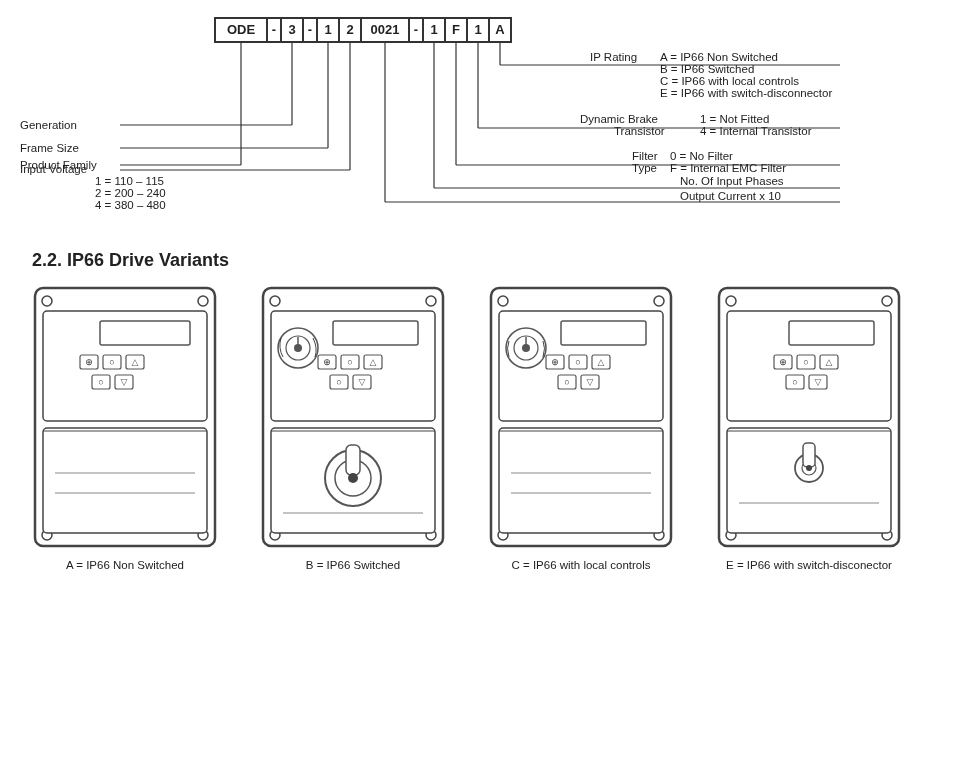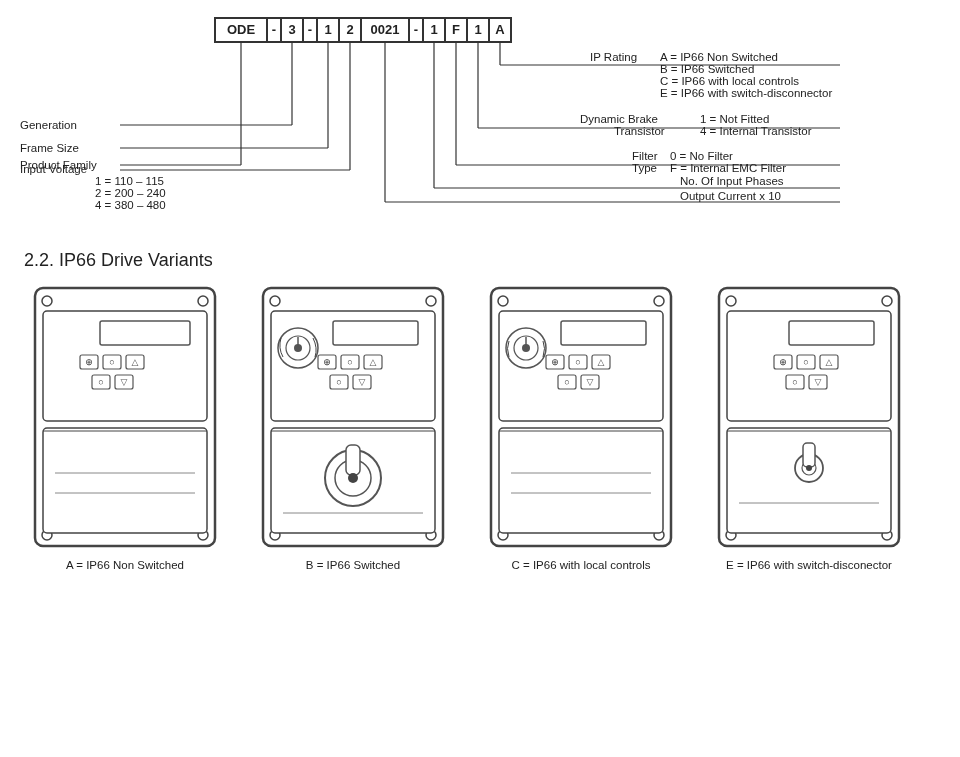--- a/index.html
+++ b/index.html
@@ -16,22 +16,22 @@
     
     .part-number-section {
       position: relative;
       width: 100%;
       margin-bottom: 20px;
     }
 
     
     .section-title {
       font-size: 18px;
-      font-weight: normal;
-      margin: 10px 0 12px 4px;
+      font-weight: bold;
+      margin: 10px 0 12px 12px;
       color: #222;
     }
 
     .variants-row {
       display: flex;
       gap: 18px;
       justify-content: flex-start;
       margin-bottom: 10px;
     }
 

